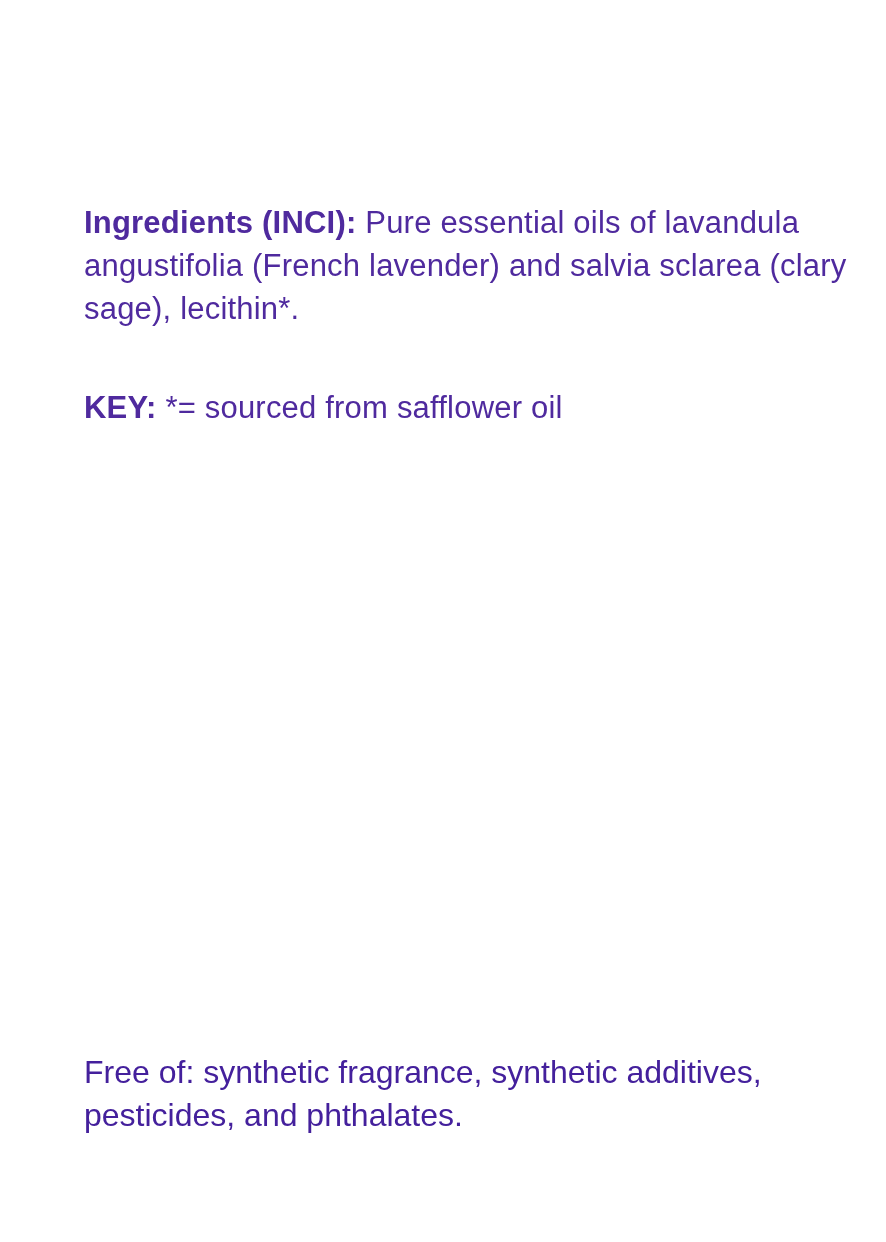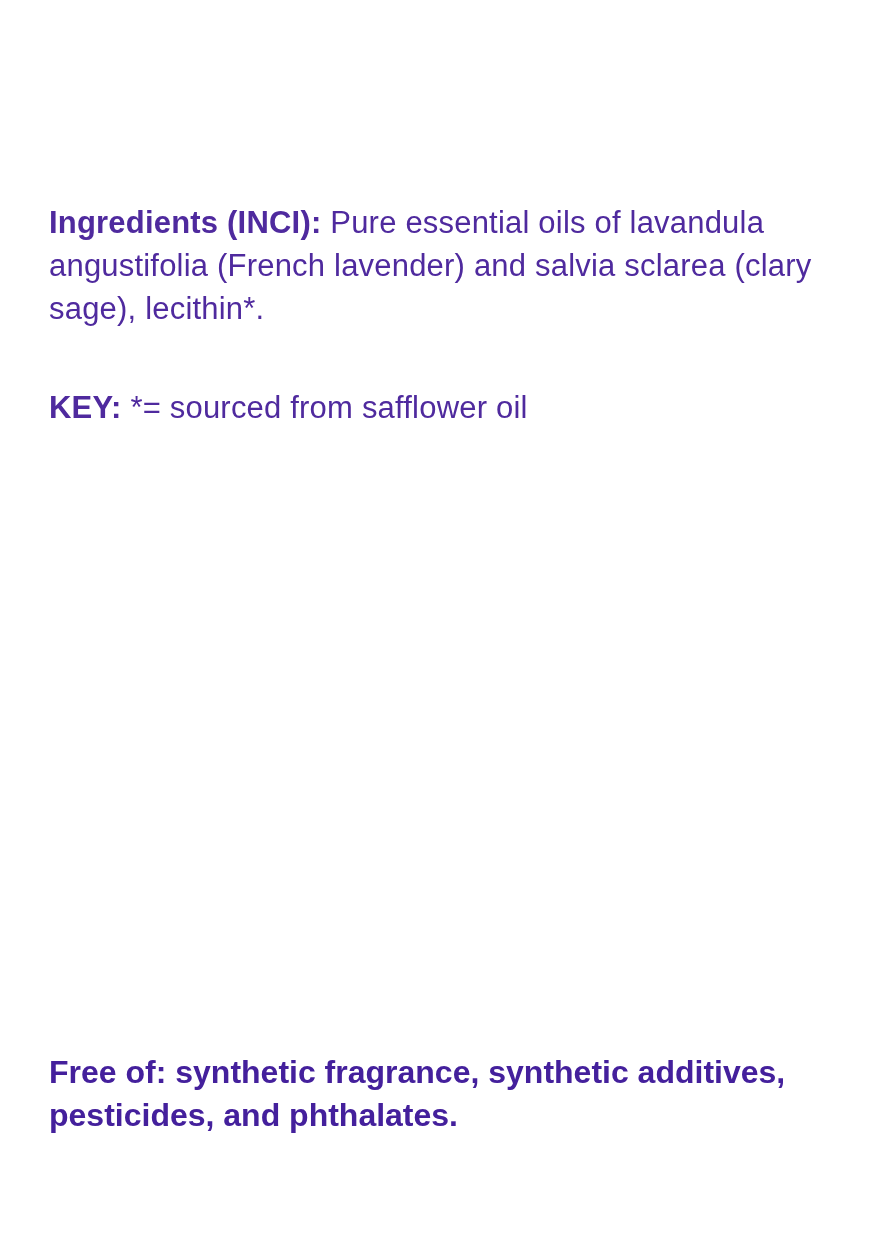--- a/index.html
+++ b/index.html
@@ -11,41 +11,41 @@
     width: 886px;
     height: 1242px;
     position: relative;
     font-family: "Liberation Sans", sans-serif;
     overflow: hidden;
   }
   .label-page {
     box-sizing: border-box;
     width: 886px;
     height: 1078px;
-    padding: 201px 43px 0 49px;
+    padding: 201px 43px 0 84px;
   }
   .para {
     margin: 0;
     width: 780px;
     font-size: 31px;
     line-height: 43px;
     letter-spacing: 0.2px;
     color: #4f2a9e;
   }
   .para .lead {
     font-weight: bold;
   }
   .key-para {
     margin-top: 56px;
   }
   .free-of-para {
     margin-top: 622px;
     font-size: 32px;
     line-height: 43px;
-    font-weight: bold;
+    font-weight: normal;
     letter-spacing: 0px;
     color: #44209c;
   }
 </style>
 </head>
 <body>
 
 <main class="label-page">
 
   <p class="para">

